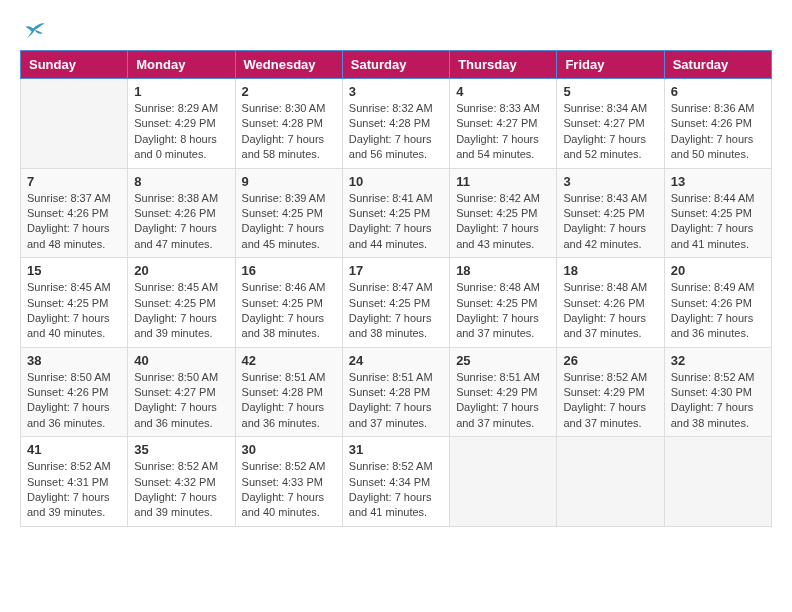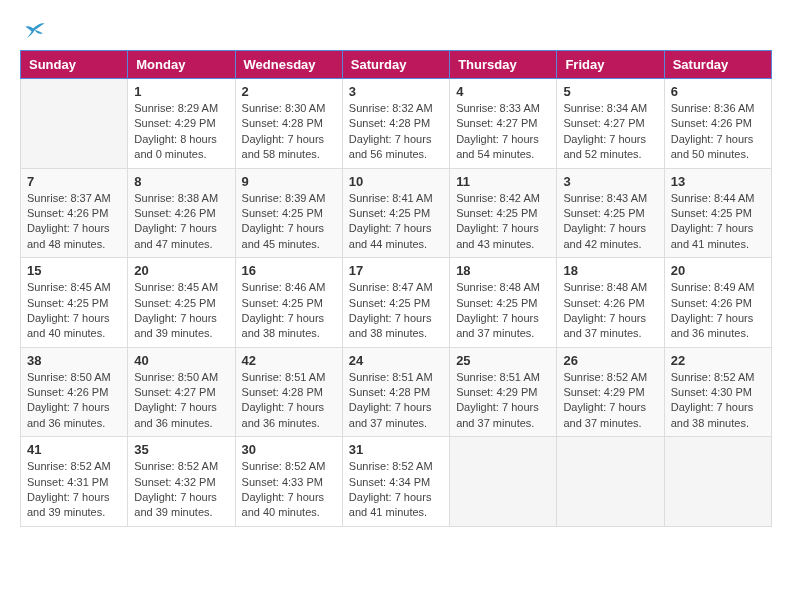--- a/index.html
+++ b/index.html
@@ -230,21 +230,21 @@
         </td>
         <td>
           <span class="day-number">25</span>
           <div class="day-info">Sunrise: 8:51 AM<br>Sunset: 4:29 PM<br>Daylight: 7 hours and 37 minutes.</div>
         </td>
         <td>
           <span class="day-number">26</span>
           <div class="day-info">Sunrise: 8:52 AM<br>Sunset: 4:29 PM<br>Daylight: 7 hours and 37 minutes.</div>
         </td>
         <td>
-          <span class="day-number">22</span>
+          <span class="day-number">32</span>
           <div class="day-info">Sunrise: 8:52 AM<br>Sunset: 4:30 PM<br>Daylight: 7 hours and 38 minutes.</div>
         </td>
       </tr>
       <tr>
         <td>
           <span class="day-number">41</span>
           <div class="day-info">Sunrise: 8:52 AM<br>Sunset: 4:31 PM<br>Daylight: 7 hours and 39 minutes.</div>
         </td>
         <td>
           <span class="day-number">35</span>

